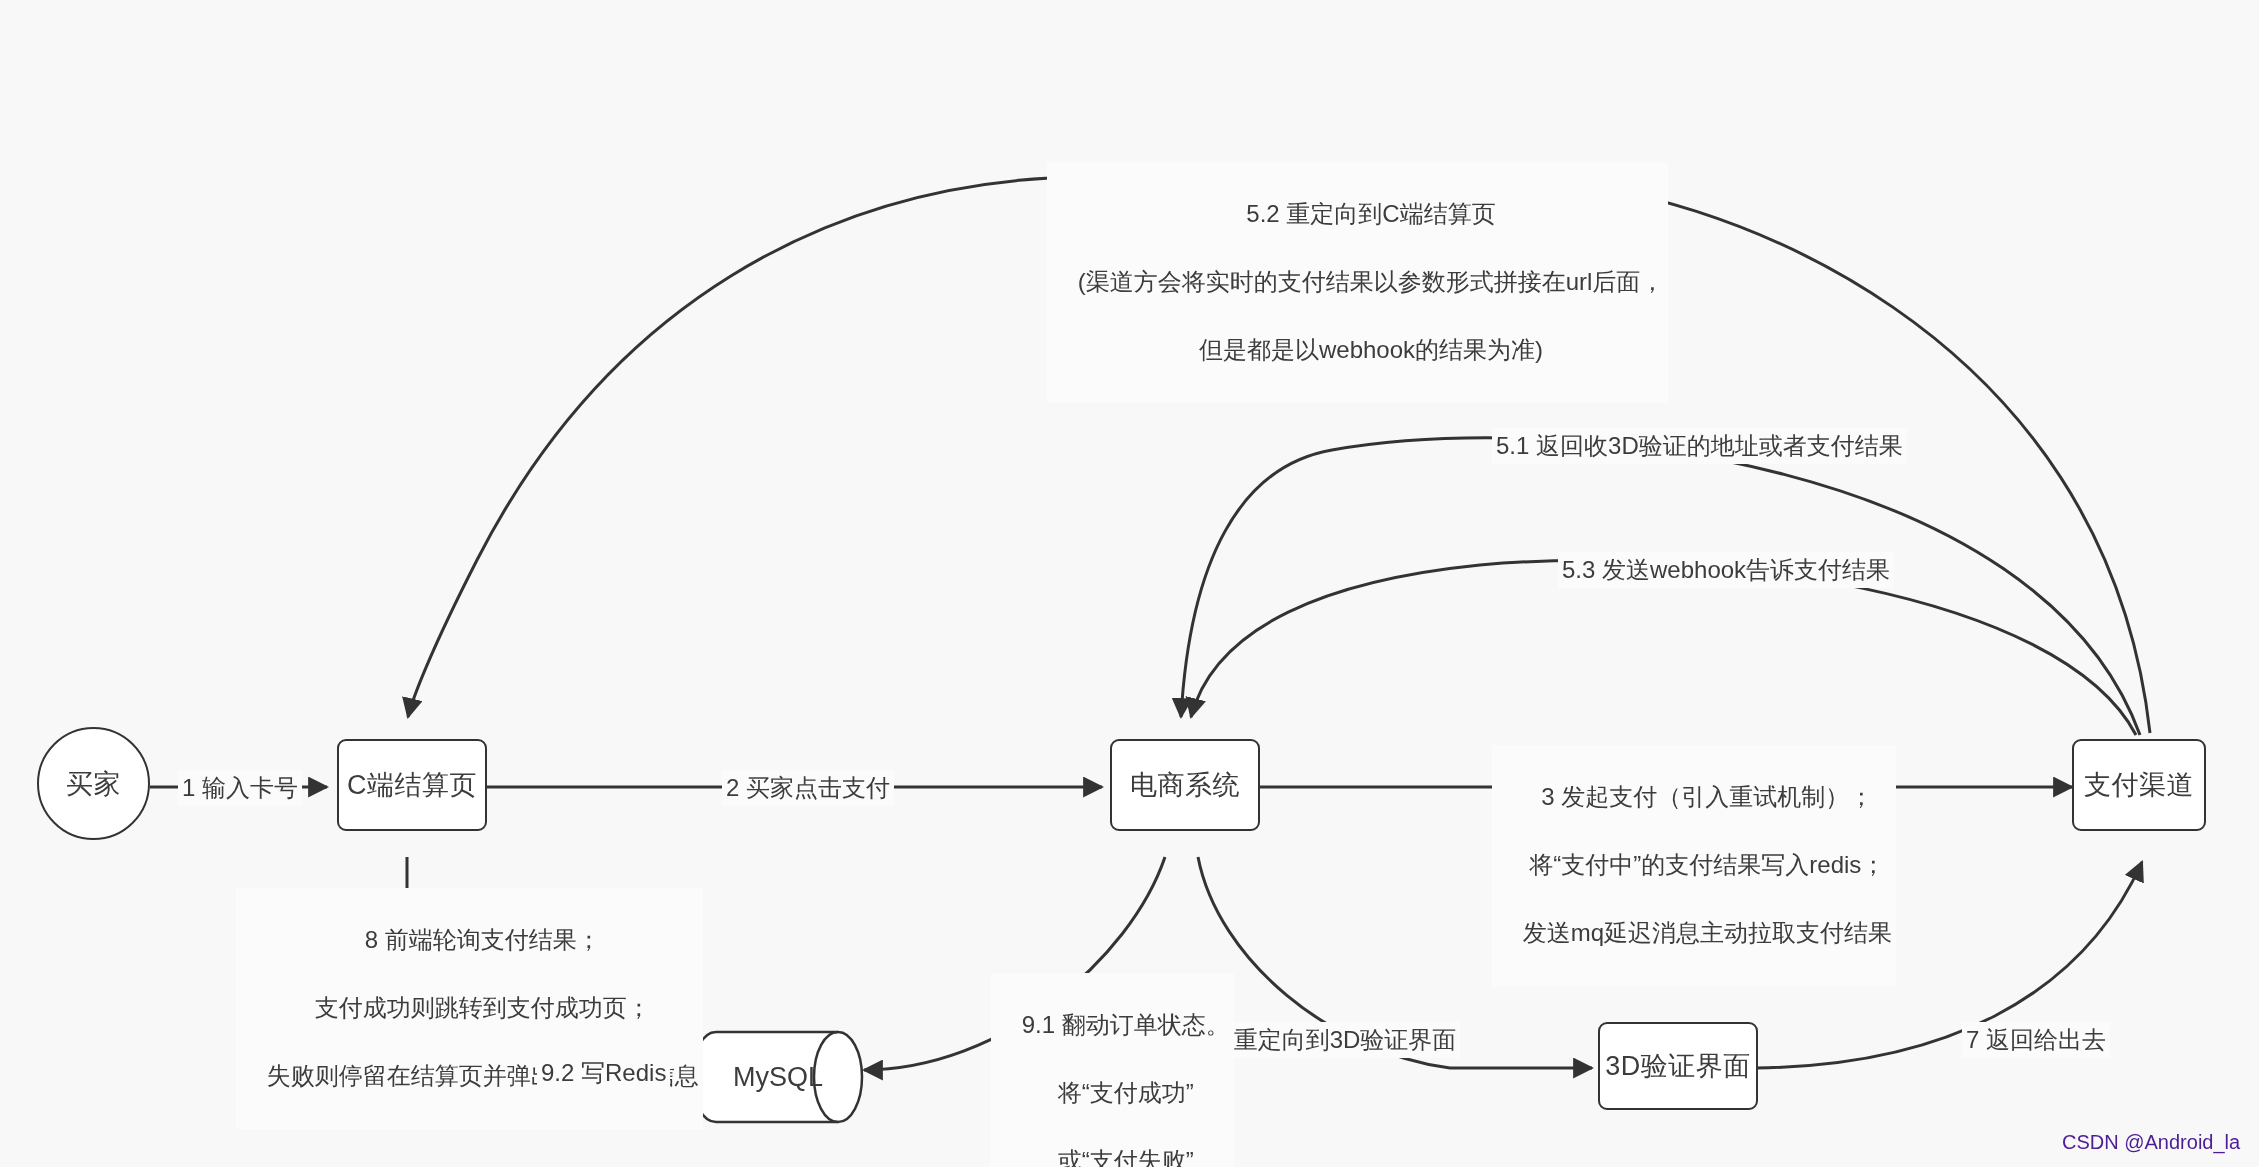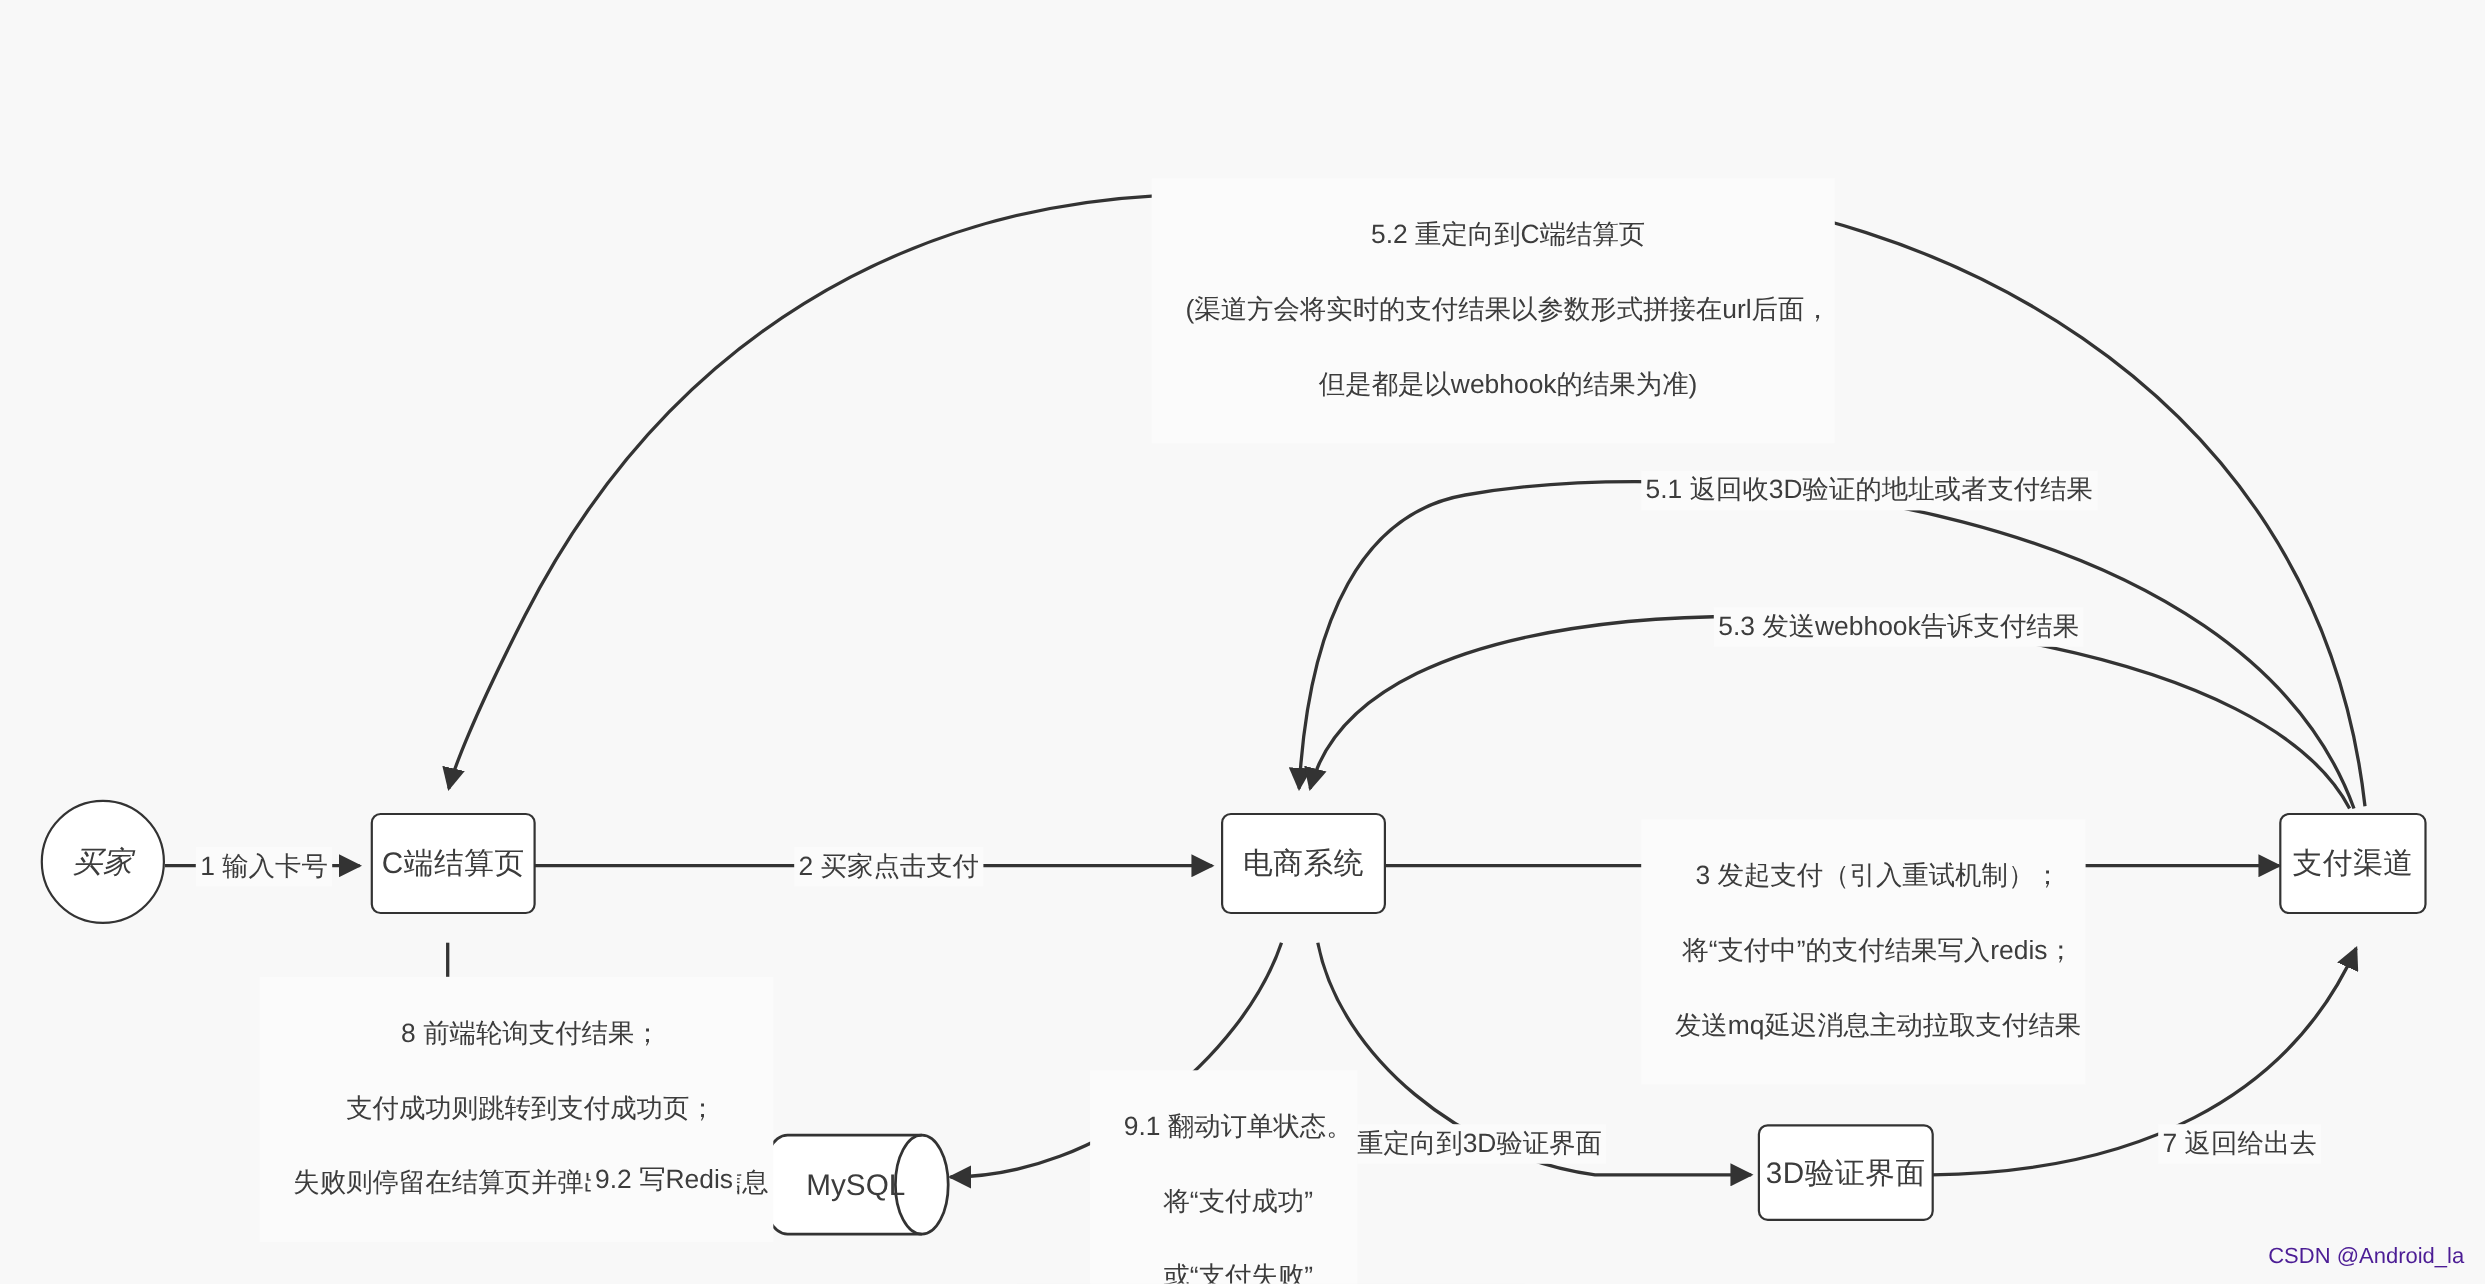--- a/index.html
+++ b/index.html
@@ -120,21 +120,21 @@
       <path d="M 334 1032 L 456 1032 A 24 45 0 0 1 456 1122 L 334 1122 A 24 45 0 0 1 334 1032 Z"></path>
       <path d="M 456 1032 A 24 45 0 0 0 456 1122" fill="none"></path>
     </g>
 
     <g stroke="#333333" stroke-width="2.5" fill="#ffffff">
       <path d="M 716 1032 L 838 1032 A 24 45 0 0 1 838 1122 L 716 1122 A 24 45 0 0 1 716 1032 Z"></path>
       <path d="M 838 1032 A 24 45 0 0 0 838 1122" fill="none"></path>
     </g>
   </svg>
 
-  <div class="node circle" style="left:37px; top:727px; width:113px; height:113px;font-style:italic;">
+  <div class="node circle" style="left:37px; top:727px; width:113px; height:113px;">
     <span>买家</span>
   </div>
 
   <div class="node rect" style="left:1110px; top:739px; width:150px; height:92px;">
     <span>电商系统</span>
   </div>
 
   <div class="node rect" style="left:337px; top:739px; width:150px; height:92px;">
     <span>C端结算页</span>
   </div>

